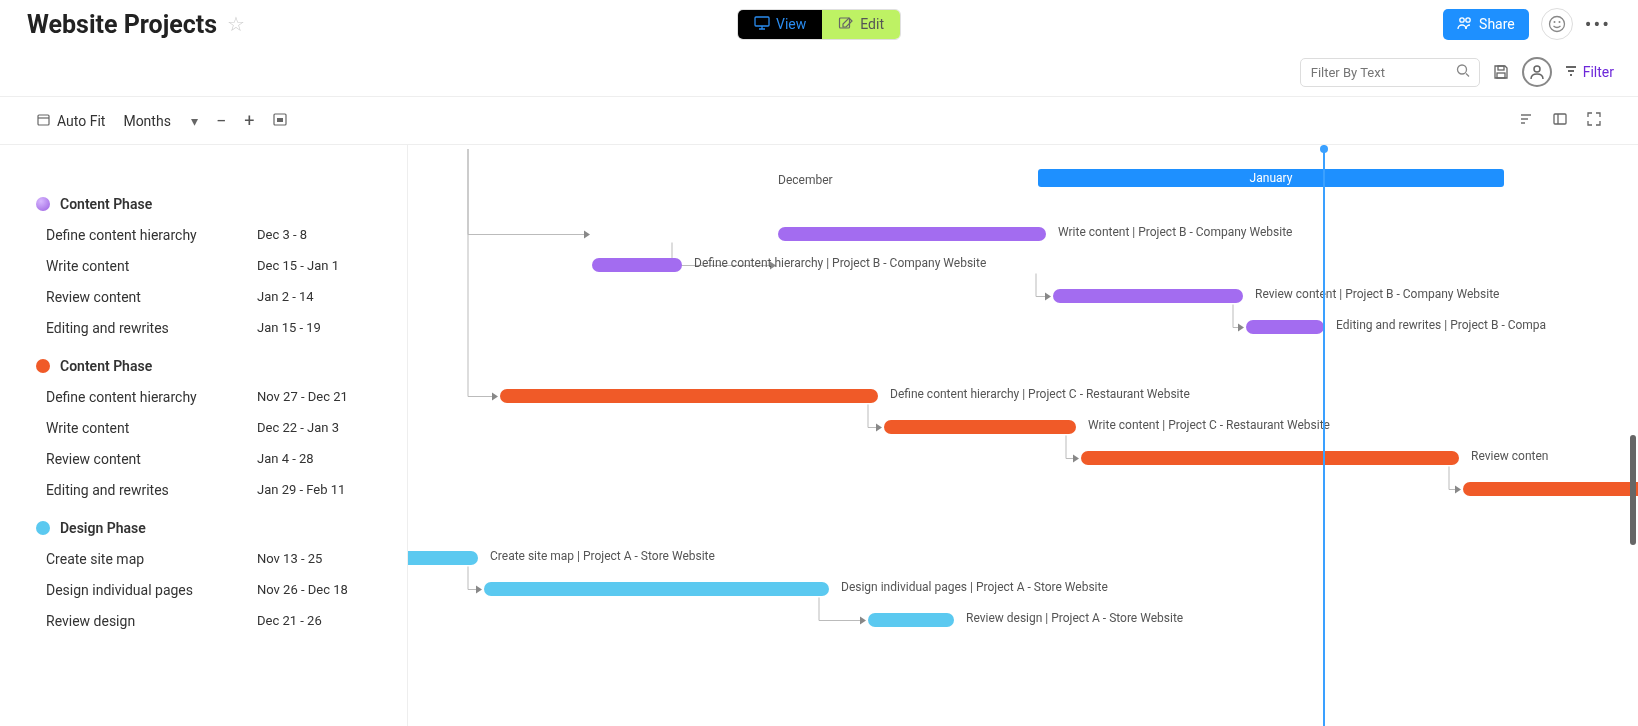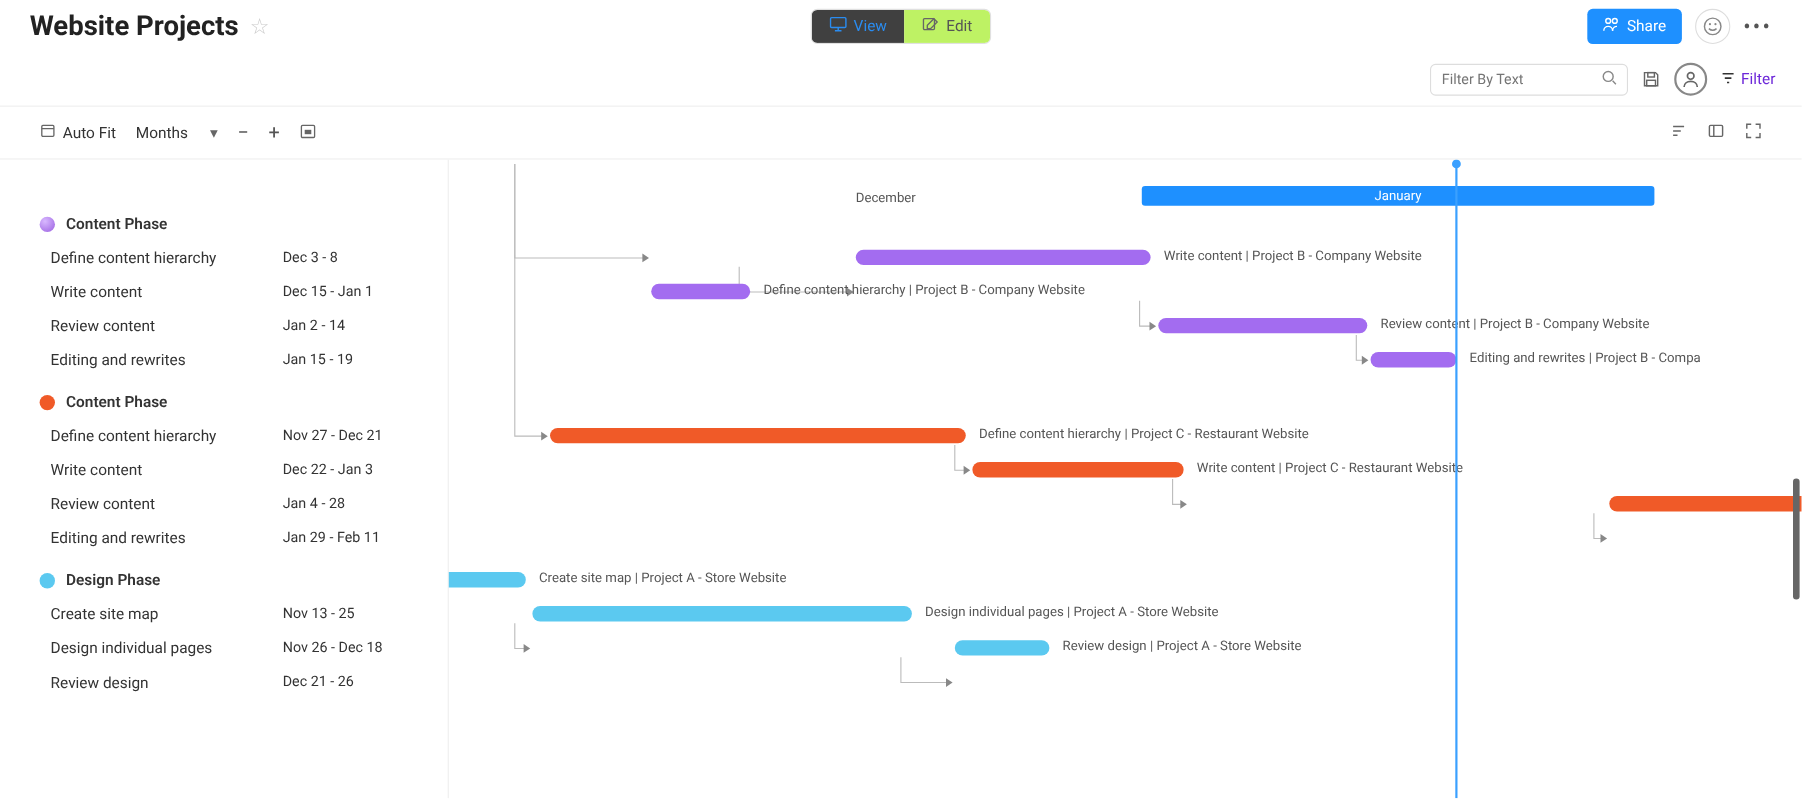--- a/index.html
+++ b/index.html
@@ -4,21 +4,21 @@
 <style>
 * { box-sizing: border-box; margin: 0; padding: 0; font-family: -apple-system, BlinkMacSystemFont, "Segoe UI", Roboto, sans-serif; }
 body { background: #fff; color: #333; overflow: hidden; }
 
 
 .header { display: flex; align-items: center; padding: 8px 27px; height: 48px; }
 .title { font-size: 25px; font-weight: 700; color: #222; margin-right: 10px; }
 .star-icon { color: #ccc; font-size: 20px; cursor: pointer; }
 .header-center { position: absolute; left: 50%; transform: translateX(-50%); display: flex; gap: 0; border: 1px solid #e0e0e0; border-radius: 6px; overflow: hidden; }
 .mode-btn { display: flex; align-items: center; gap: 6px; padding: 6px 16px; font-size: 14px; background: #bef264; cursor: pointer; border: none; color: #555; }
-.mode-btn.active { background: #404040; color: #2a8cf0; }
+.mode-btn.active { background: #000000; color: #2a8cf0; }
 .header-right { margin-left: auto; display: flex; align-items: center; gap: 12px; }
 .share-btn { background: #1e90ff; color: #fff; border: none; border-radius: 5px; padding: 7px 14px; font-size: 14px; display: flex; align-items: center; gap: 6px; cursor: pointer; }
 .circle-btn { width: 32px; height: 32px; border: 1px solid #ddd; border-radius: 50%; display: flex; align-items: center; justify-content: center; cursor: pointer; color: #666; background: #fff; }
 .kebab { font-size: 20px; color: #555; cursor: pointer; letter-spacing: 2px; }
 
 
 .subbar { display: flex; align-items: center; padding: 8px 24px; height: 48px; justify-content: flex-end; gap: 12px; }
 .filter-input { border: 1px solid #ddd; border-radius: 5px; padding: 6px 32px 6px 10px; font-size: 13px; width: 180px; position: relative; }
 .filter-wrap { position: relative; }
 .filter-wrap .search-ic { position: absolute; right: 10px; top: 50%; transform: translateY(-50%); color: #888; }
@@ -309,20 +309,24 @@
         <div class="tl-phase-row"></div>
         <div class="tl-row">
           <div class="bar" style="left: 92px; width: 378px; background: rgb(240, 90, 40);"></div>
           <span class="bar-label" style="left: 482px;">Define content hierarchy | Project C - Restaurant Website</span>
         </div>
         <div class="tl-row">
           <div class="bar" style="left: 476px; width: 192px; background: rgb(240, 90, 40);"></div>
           <span class="bar-label" style="left: 680px;">Write content | Project C - Restaurant Website</span>
         </div>
         <div class="tl-row">
+          <div class="bar" style="left: 673px; width: 378px; background: rgb(240, 90, 40);"></div>
+          <span class="bar-label" style="left: 1063px;">Review conten</span>
+        </div>
+        <div class="tl-row">
           <div class="bar" style="left: 1055px; width: 200px; background: rgb(240, 90, 40);"></div>
         </div>
         <div style="height: 8px;"></div>
         <div class="tl-phase-row"></div>
         <div class="tl-row">
           <div class="bar" style="left: -10px; width: 80px; background: rgb(91, 201, 240);"></div>
           <span class="bar-label" style="left: 82px;">Create site map | Project A - Store Website</span>
         </div>
         <div class="tl-row">
           <div class="bar" style="left: 76px; width: 345px; background: rgb(91, 201, 240);"></div>

